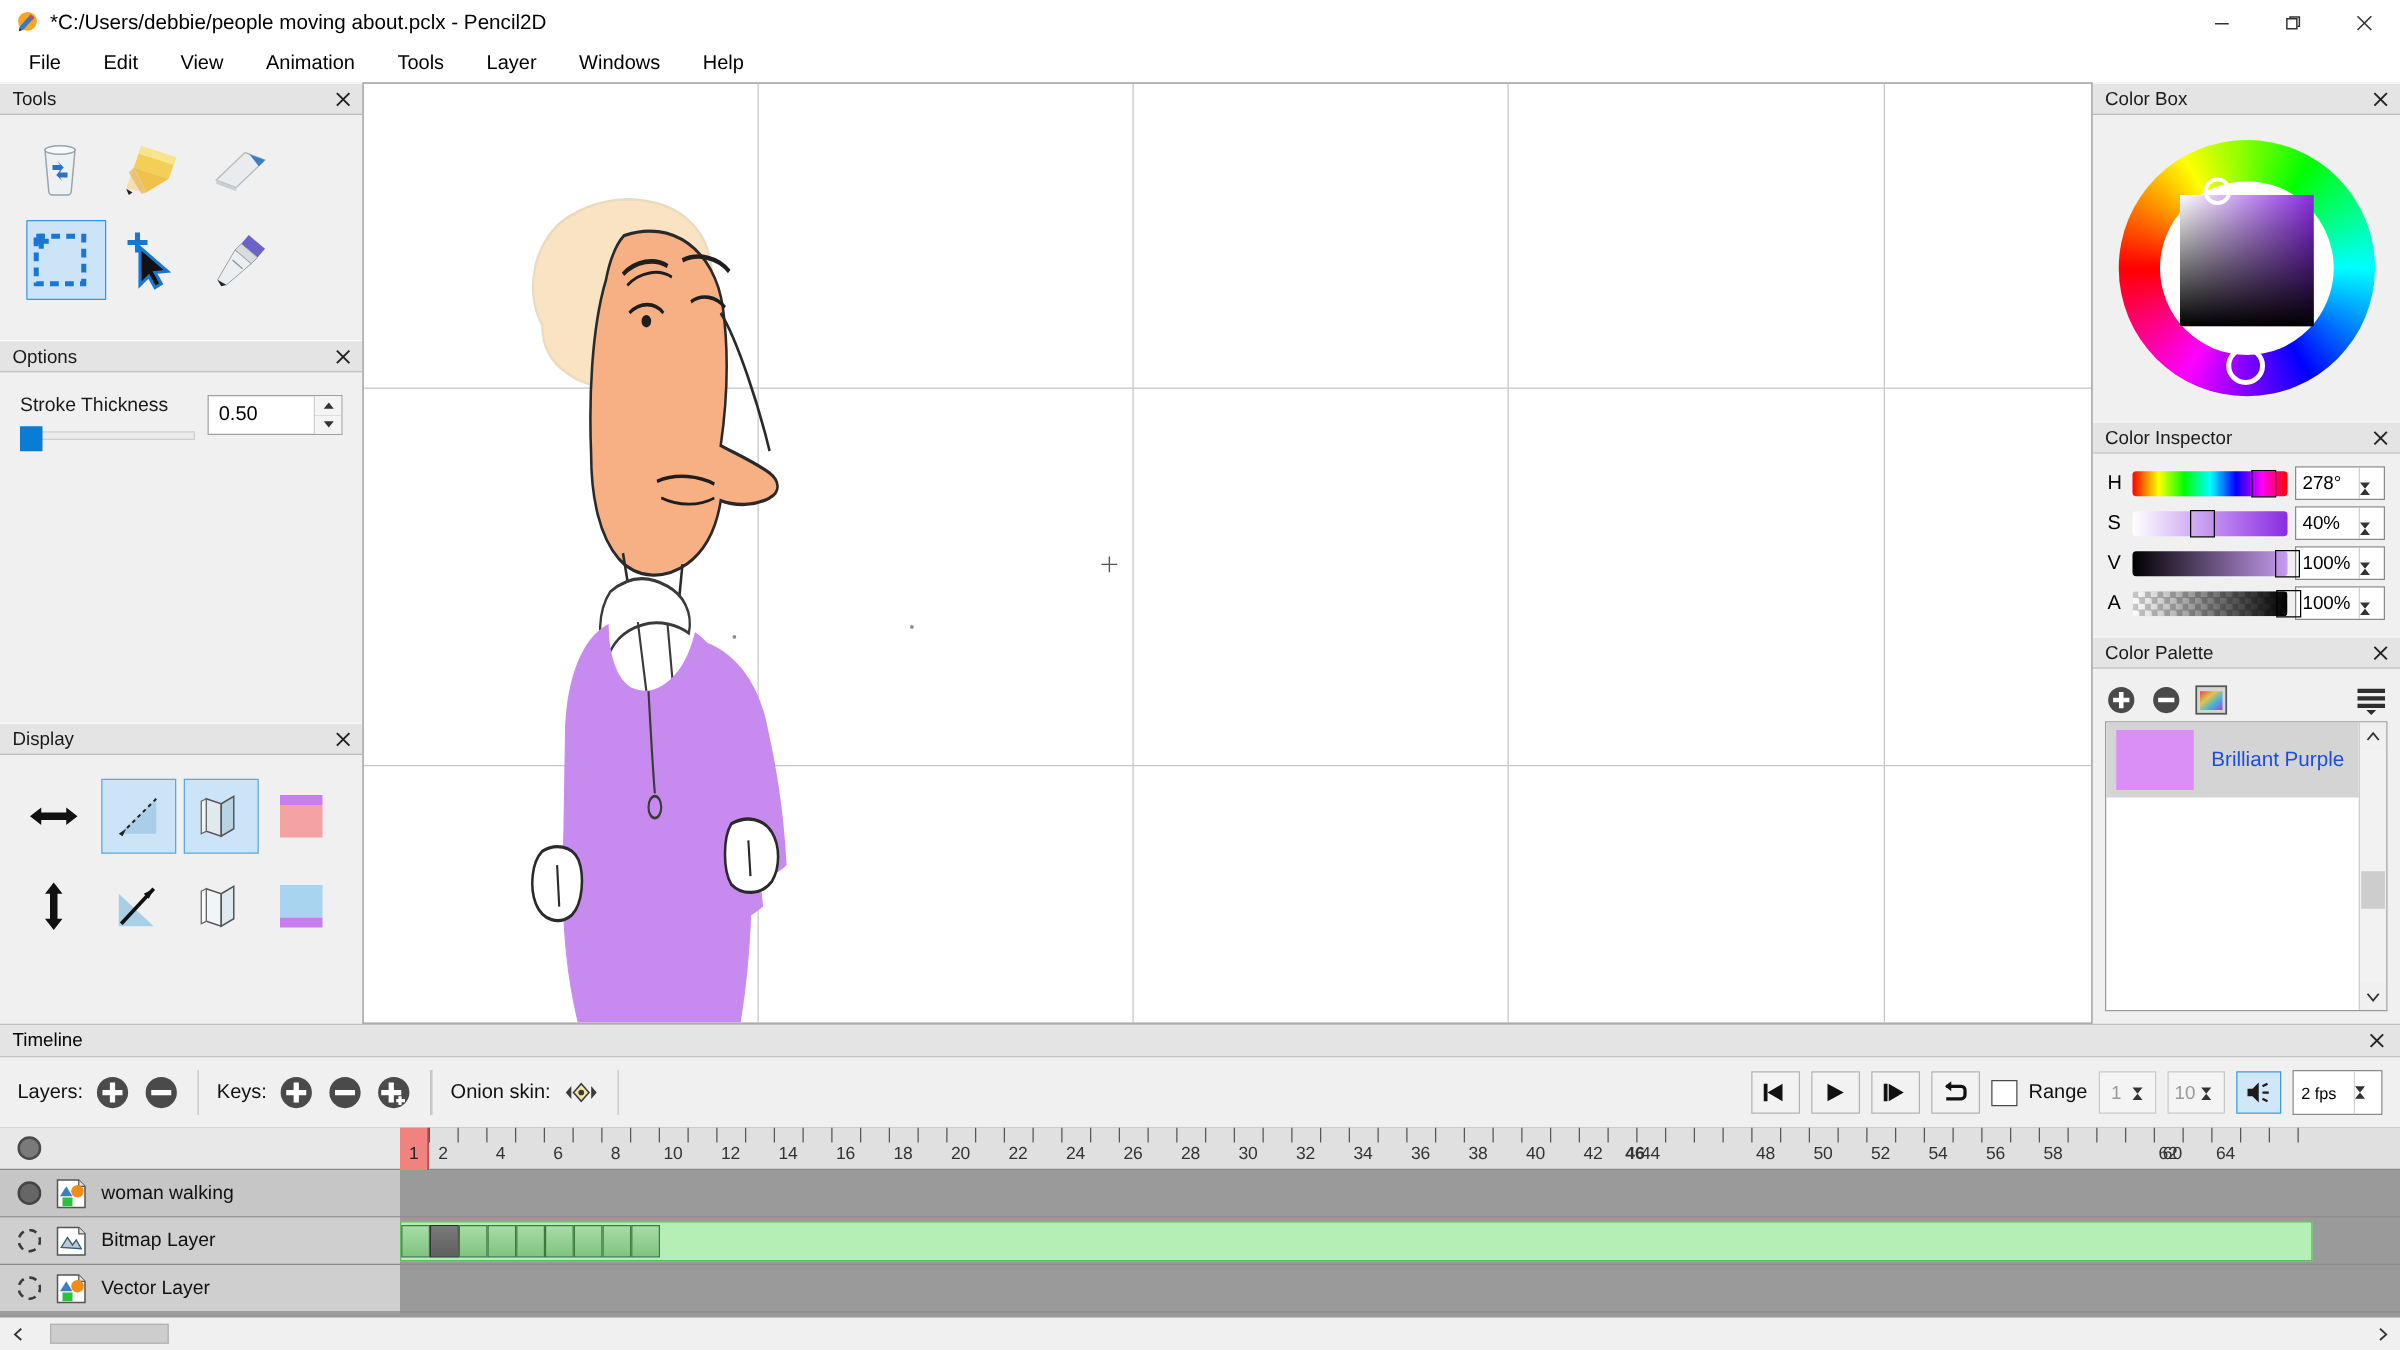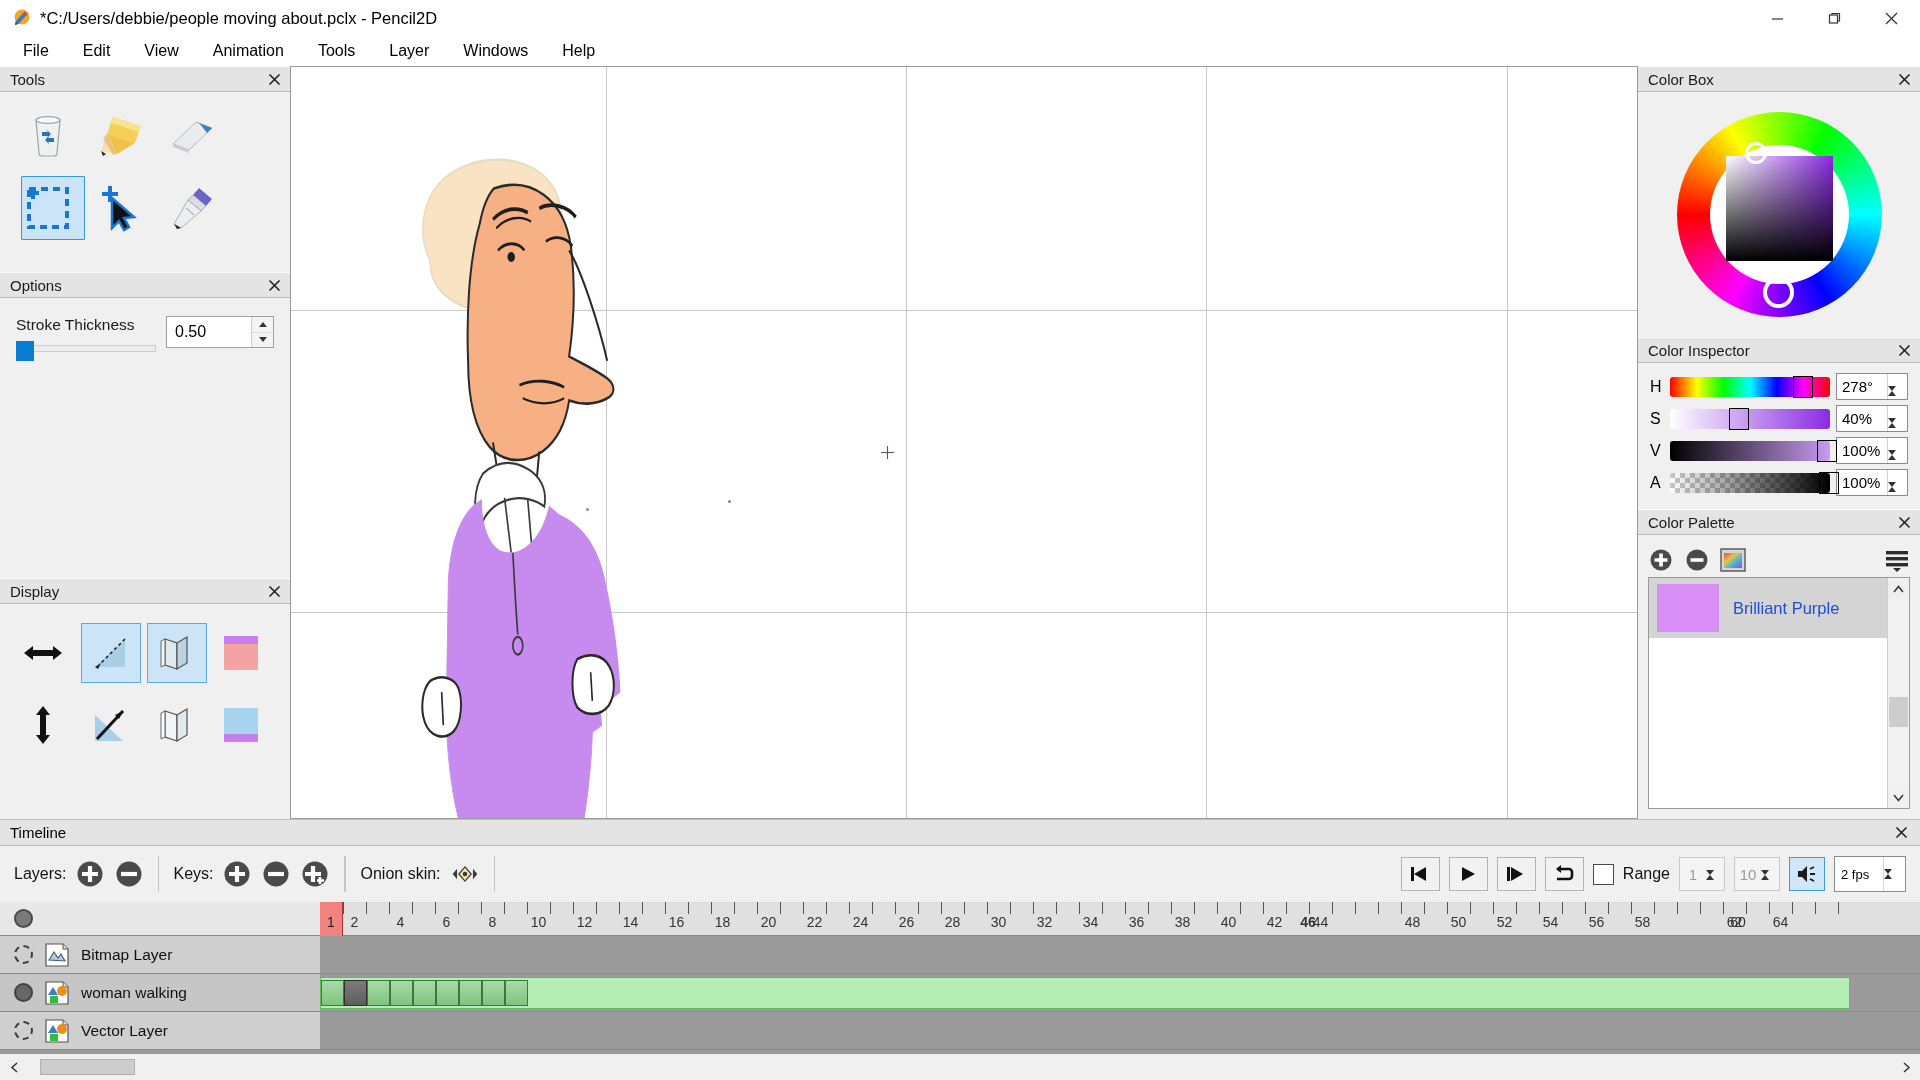--- a/index.html
+++ b/index.html
@@ -24,21 +24,21 @@
 
   
   .menubar { height:30px; background:#ffffff; display:flex; align-items:center; padding-left:6px; flex:none; }
   .menu-item { padding:4px 17px; font-size:16px; color:#000; white-space:nowrap; }
 
   
   .mainrow { flex:1; display:flex; min-height:0; background:#f0f0f0; }
 
   
   .dock-left { width:290px; flex:none; display:flex; flex-direction:column; background:#f0f0f0; }
-  .dock-right { width:282px; flex:none; display:flex; flex-direction:column; background:#f0f0f0; }
+  .dock-right { width:246px; flex:none; display:flex; flex-direction:column; background:#f0f0f0; }
 
   .panel-title {
     height:26px; background:#e4e4e4;
     border-top:1px solid #fcfcfc; border-bottom:1px solid #b9b9b9;
     display:flex; align-items:center; justify-content:space-between;
     padding:0 7px 0 10px; flex:none;
     font-size:15px; color:#1a1a1a;
   }
   .panel-close { width:18px; height:18px; display:flex; align-items:center; justify-content:center; }
   .panel-body { background:#f0f0f0; }
@@ -813,43 +813,43 @@
           </span>
         </span>
       </div>
     </div>
 
     <div class="tl-body">
       <div class="tl-left">
         <div class="tl-layer-head">
           <span class="vis-dot solid-dark"></span>
         </div>
-        <div class="tl-layer">
-          <span class="vis-dot"></span>
-          <span class="layer-ico">
-            <svg width="26" height="26" viewBox="0 0 26 26">
-              <path d="M2 2 h17 l5 5 v17 h-22 Z" fill="#fff" stroke="#555" stroke-width="1.2"></path>
-              <path d="M19 2 v5 h5" fill="#ddd" stroke="#555" stroke-width="1"></path>
-              <path d="M5 18 L10 10 L14 16 L17 12 L21 19 Z" fill="#b9c9d8" stroke="#3a5b7a" stroke-width="1.1"></path>
-            </svg>
-          </span>
-          <span class="layer-name">Bitmap Layer</span>
-        </div>
         <div class="tl-layer sel">
           <span class="vis-dot filled"></span>
           <span class="layer-ico">
             <svg width="26" height="26" viewBox="0 0 26 26">
               <path d="M2 2 h17 l5 5 v17 h-22 Z" fill="#fff" stroke="#555" stroke-width="1.2"></path>
               <path d="M19 2 v5 h5" fill="#ddd" stroke="#555" stroke-width="1"></path>
               <path d="M4 15 L9 7 L14 15 Z" fill="#3d7ebf"></path>
               <circle cx="18" cy="11" r="5" fill="#f08c1a"></circle>
               <rect x="6" y="16" width="8" height="7" fill="#2fbf3d"></rect>
             </svg>
           </span>
           <span class="layer-name">woman walking</span>
+        </div>
+        <div class="tl-layer">
+          <span class="vis-dot"></span>
+          <span class="layer-ico">
+            <svg width="26" height="26" viewBox="0 0 26 26">
+              <path d="M2 2 h17 l5 5 v17 h-22 Z" fill="#fff" stroke="#555" stroke-width="1.2"></path>
+              <path d="M19 2 v5 h5" fill="#ddd" stroke="#555" stroke-width="1"></path>
+              <path d="M5 18 L10 10 L14 16 L17 12 L21 19 Z" fill="#b9c9d8" stroke="#3a5b7a" stroke-width="1.1"></path>
+            </svg>
+          </span>
+          <span class="layer-name">Bitmap Layer</span>
         </div>
         <div class="tl-layer">
           <span class="vis-dot"></span>
           <span class="layer-ico">
             <svg width="26" height="26" viewBox="0 0 26 26">
               <path d="M2 2 h17 l5 5 v17 h-22 Z" fill="#fff" stroke="#555" stroke-width="1.2"></path>
               <path d="M19 2 v5 h5" fill="#ddd" stroke="#555" stroke-width="1"></path>
               <path d="M4 15 L9 7 L14 15 Z" fill="#3d7ebf"></path>
               <circle cx="18" cy="11" r="5" fill="#f08c1a"></circle>
               <rect x="6" y="16" width="8" height="7" fill="#2fbf3d"></rect>

